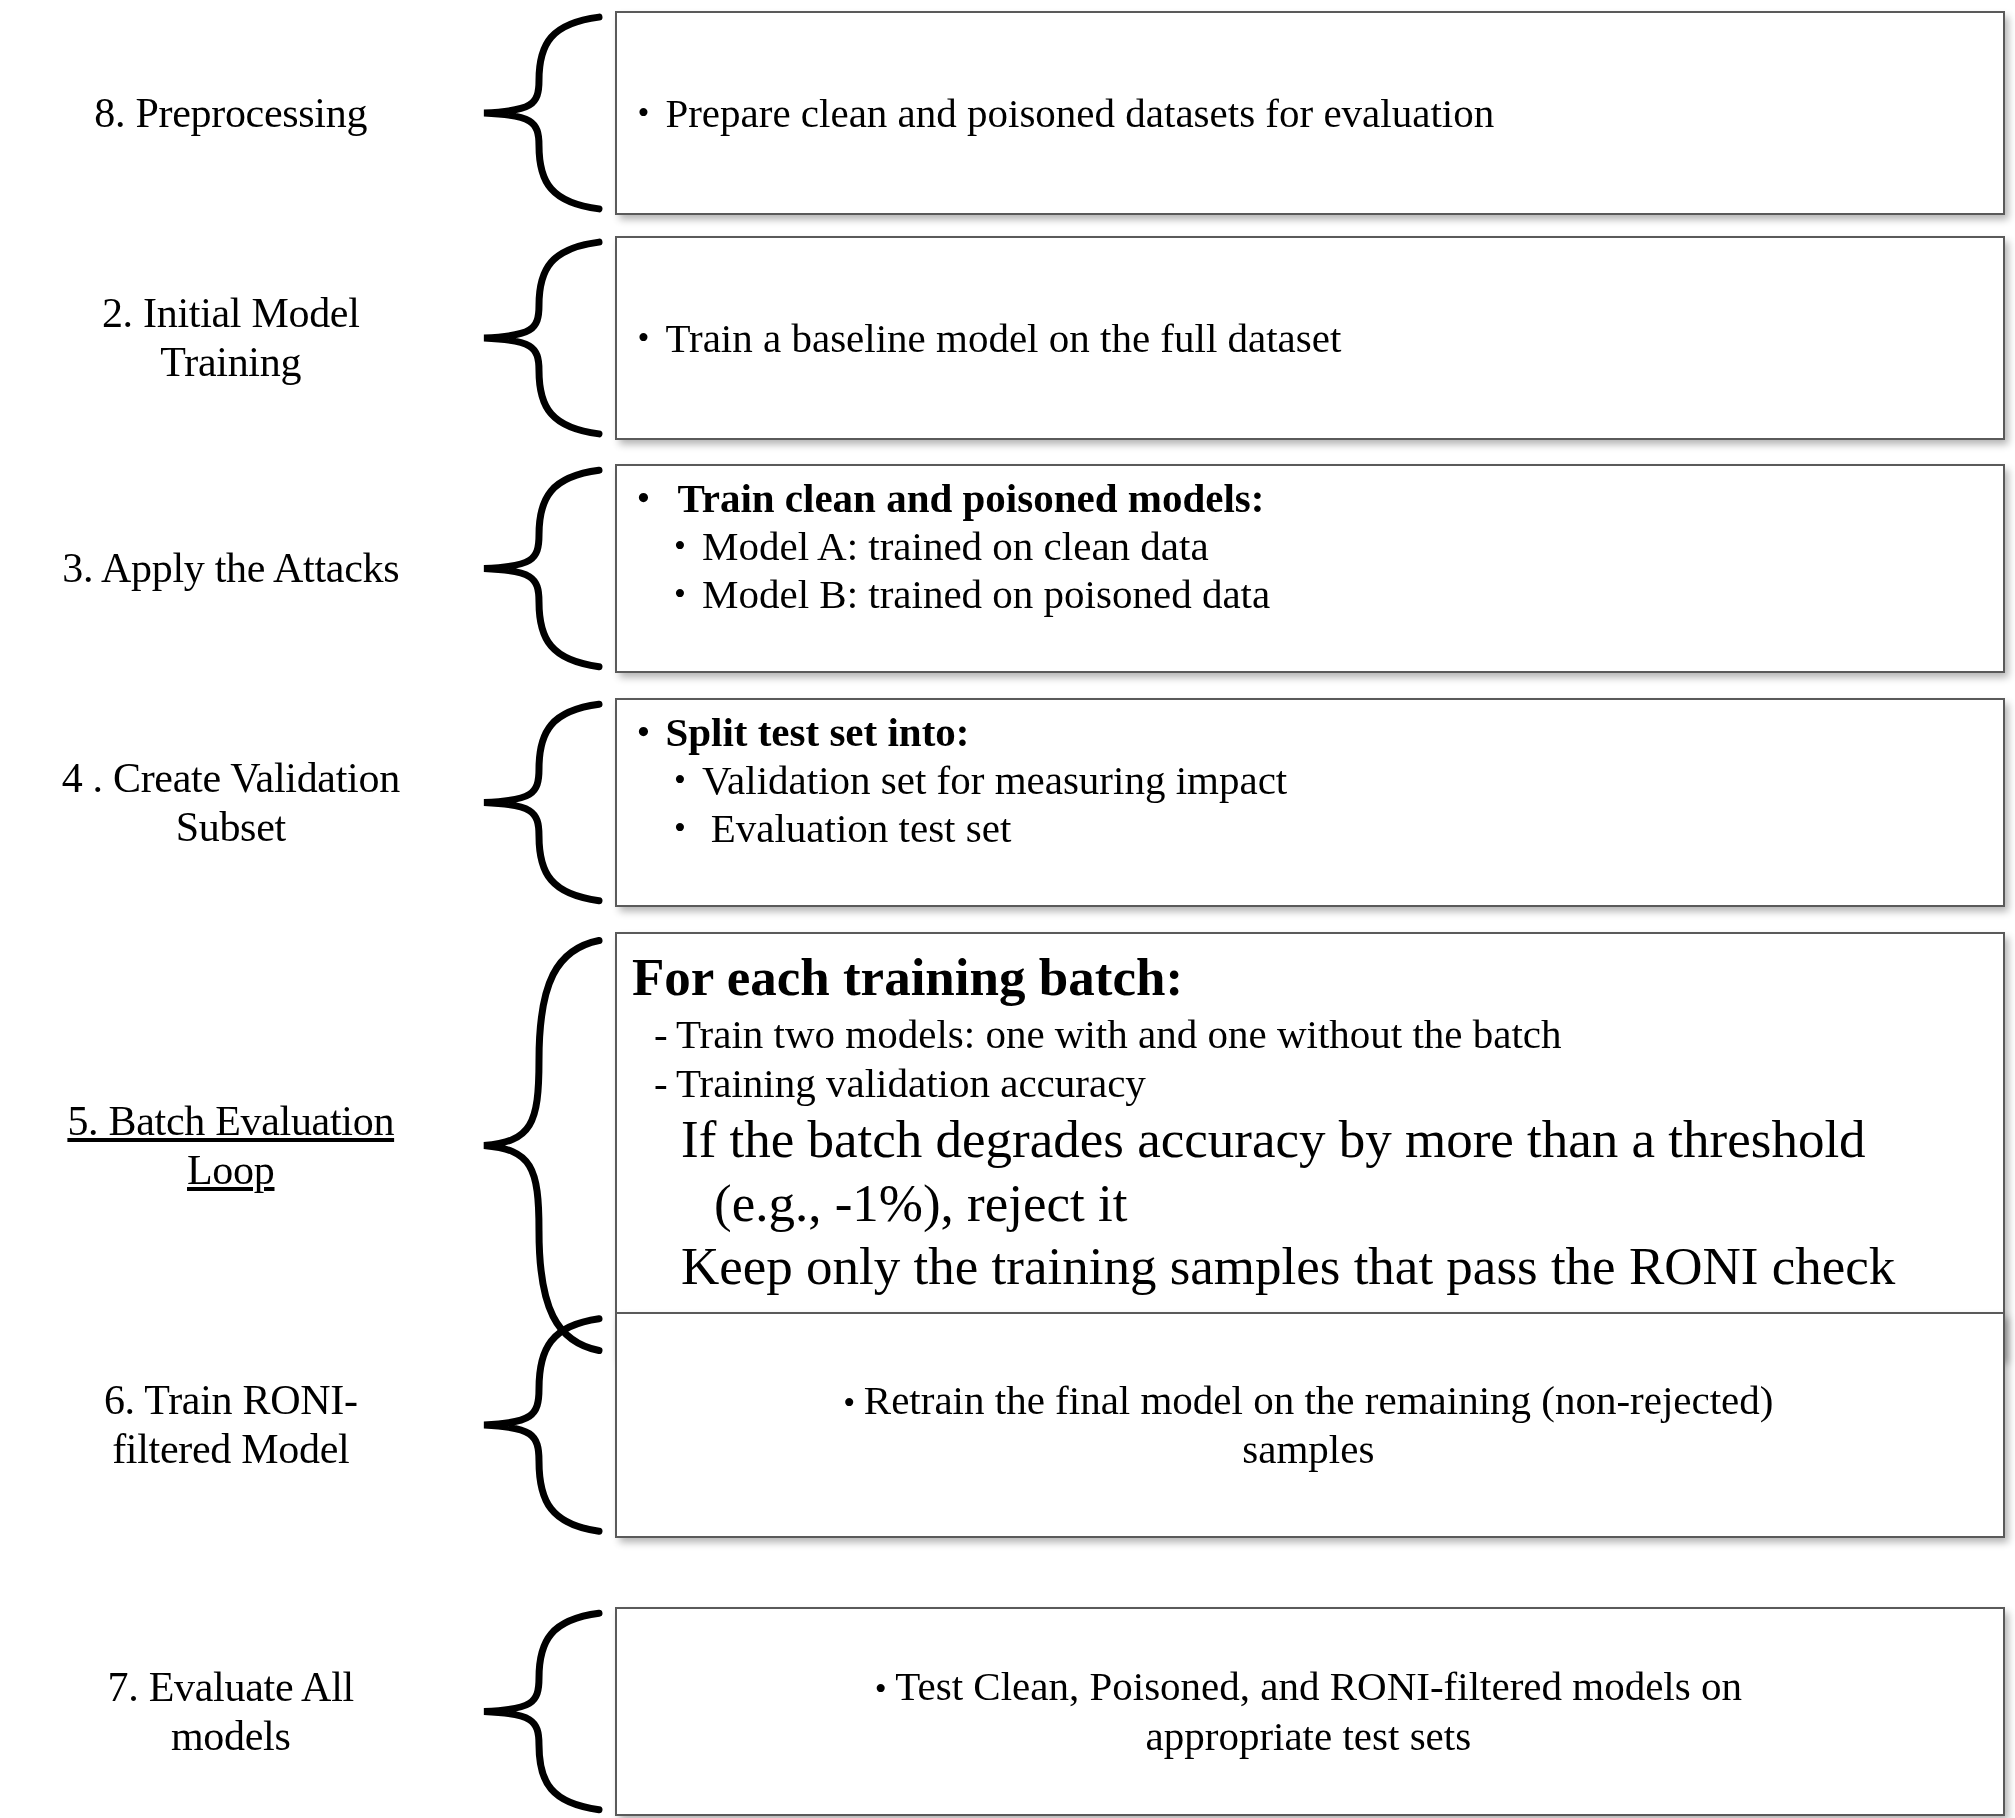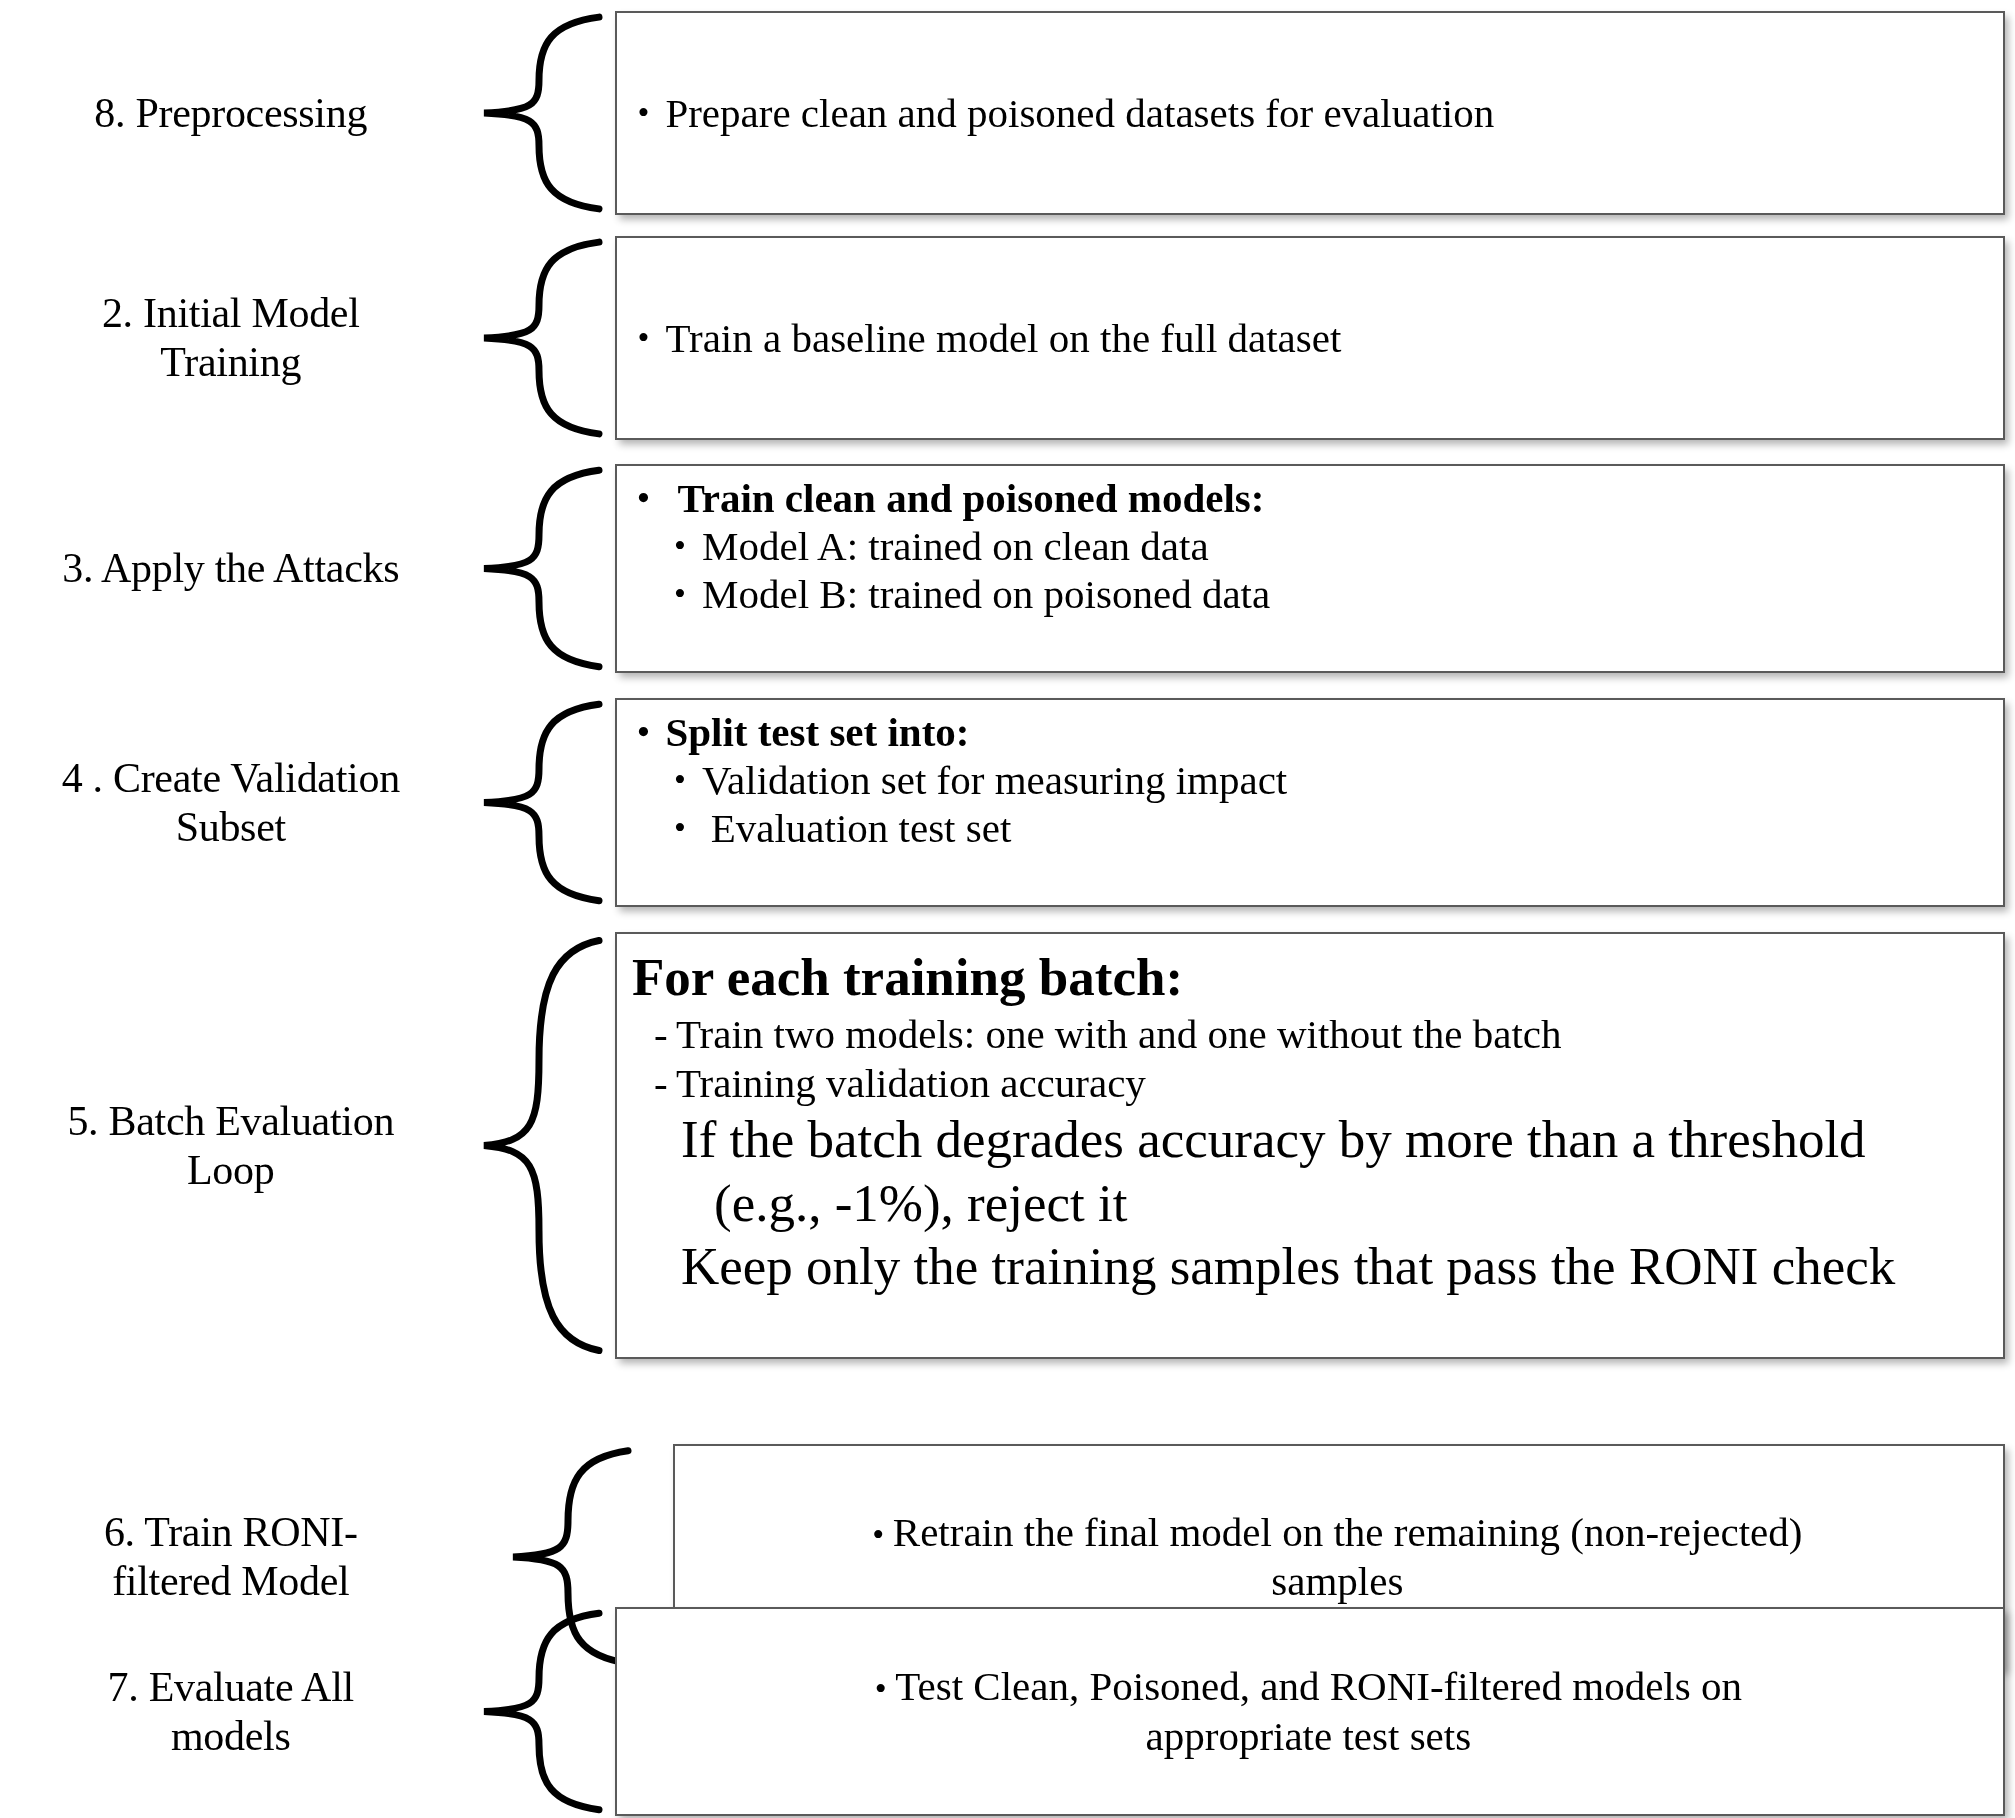--- a/index.html
+++ b/index.html
@@ -202,21 +202,21 @@
         <span class="txt">Validation set for measuring impact</span>
       </div>
       <div class="line lvl2">
         <span class="bul">•</span>
         <span class="txt" style="padding-left:8.7px;">Evaluation test set</span>
       </div>
     </div>
   </div>
 
   <div class="step-row" style="top:932px; height:427px;">
-    <div class="step-label" style="white-space:pre-line;">5. Batch Evaluation
+    <div class="step-label" style="white-space:pre-line;text-decoration:underline;">5. Batch Evaluation
 Loop</div>
     <div class="brace-cell">
       <svg viewBox="0 0 100 100" preserveAspectRatio="none">
         <path d="M 96 2 C 62 4 48 12 48 30 C 48 45 42 49 4 50 C 42 51 48 55 48 70 C 48 88 62 96 96 98" fill="none" stroke="#000000" stroke-width="7" stroke-linecap="round" vector-effect="non-scaling-stroke"></path>
       </svg>
     </div>
     <div class="step-box" style="justify-content:flex-start; padding-top:12px;">
       <div class="plain bold">For each training batch:</div>
       <div class="dash-line">
         <span class="bul">-</span>
@@ -225,21 +225,21 @@
       <div class="dash-line">
         <span class="bul">-</span>
         <span class="txt">Training validation accuracy</span>
       </div>
       <div class="plain indent1">If the batch degrades accuracy by more than a threshold</div>
       <div class="plain indent2">(e.g., -1%), reject it</div>
       <div class="plain indent1">Keep only the training samples that pass the RONI check</div>
     </div>
   </div>
 
-  <div class="step-row" style="top:1444px; height:226px;gap:29px;">
+  <div class="step-row" style="top:1312px; height:226px;">
     <div class="step-label" style="white-space:pre-line;">6. Train RONI-
 filtered Model</div>
     <div class="brace-cell">
       <svg viewBox="0 0 100 100" preserveAspectRatio="none">
         <path d="M 96 3 C 58 6 48 16 48 34 C 48 46 42 49 4 50 C 42 51 48 54 48 66 C 48 84 58 94 96 97" fill="none" stroke="#000000" stroke-width="7" stroke-linecap="round" vector-effect="non-scaling-stroke"></path>
       </svg>
     </div>
     <div class="step-box">
       <div class="centered">
         <span class="bul">•</span><span>Retrain the final model on the remaining (non-rejected)</span>

